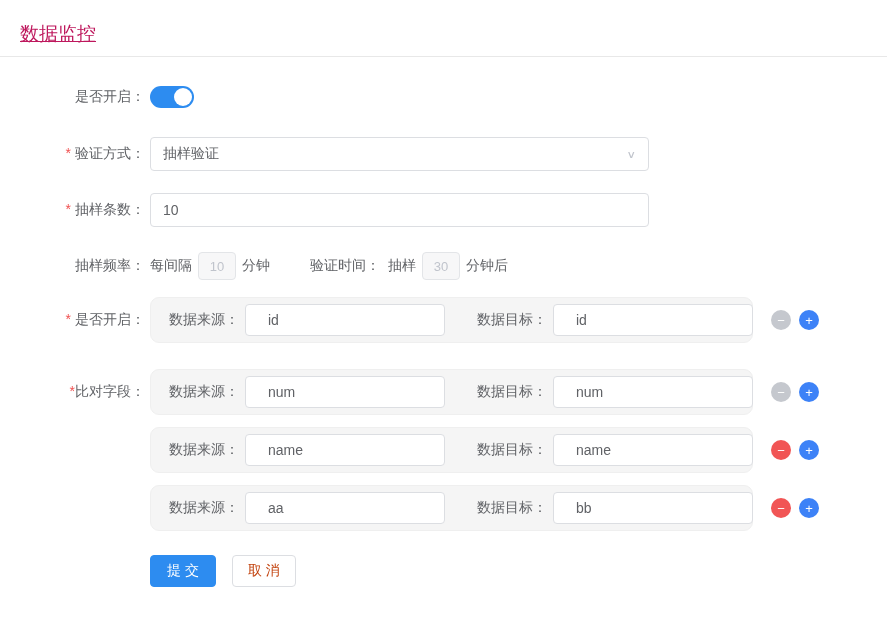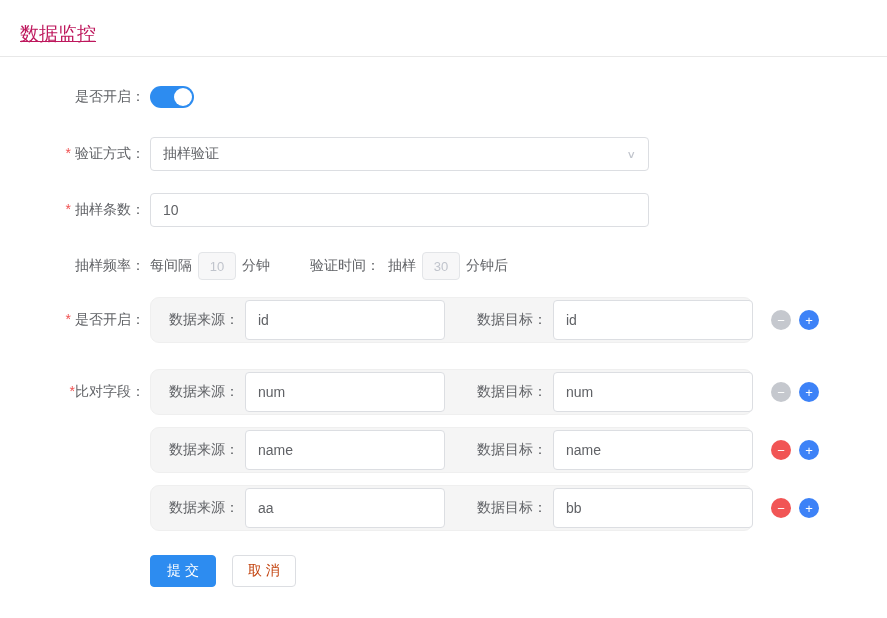--- a/index.html
+++ b/index.html
@@ -62,22 +62,22 @@
   
   .field-row{margin-bottom:26px;}
   .field-row.tight{margin-bottom:12px;}
   .panel{
     width:603px;height:46px;background:var(--panel);border:1px solid #efefef;border-radius:9px;
     display:flex;align-items:center;padding:0 14px 0 18px;flex:none;
   }
   .inner-label{white-space:nowrap;margin-right:6px;color:var(--text);}
   .inner-label.target{margin-left:32px;}
   .inner-input{
-    width:200px;height:40px;border:1px solid var(--border);border-radius:4px;background:#fff;
-    padding:0 12px;font-size:14px;color:var(--text);outline:none;
+    width:200px;height:32px;border:1px solid var(--border);border-radius:4px;background:#fff;
+    padding:0 22px;font-size:14px;color:var(--text);outline:none;
     font-family:"Liberation Sans","DejaVu Sans",sans-serif;
   }
   .row-actions{display:flex;align-items:center;margin-left:18px;gap:8px;}
   .circle-btn{
     width:20px;height:20px;border-radius:50%;border:none;padding:0;color:#fff;
     display:flex;align-items:center;justify-content:center;font-size:13px;line-height:1;
     cursor:pointer;font-family:"Liberation Sans","DejaVu Sans",sans-serif;
   }
   .circle-btn.plus{background:var(--plus);}
   .circle-btn.minus{background:var(--minus);}

